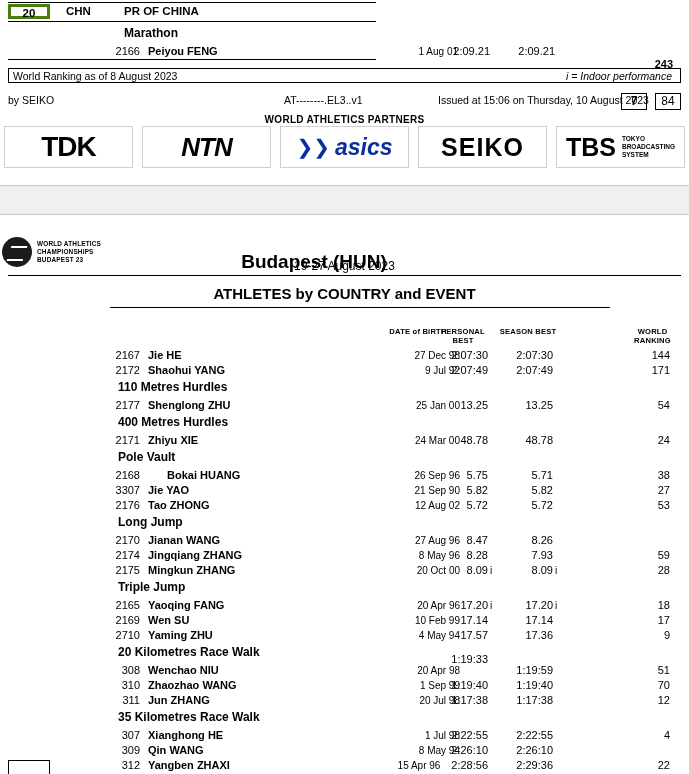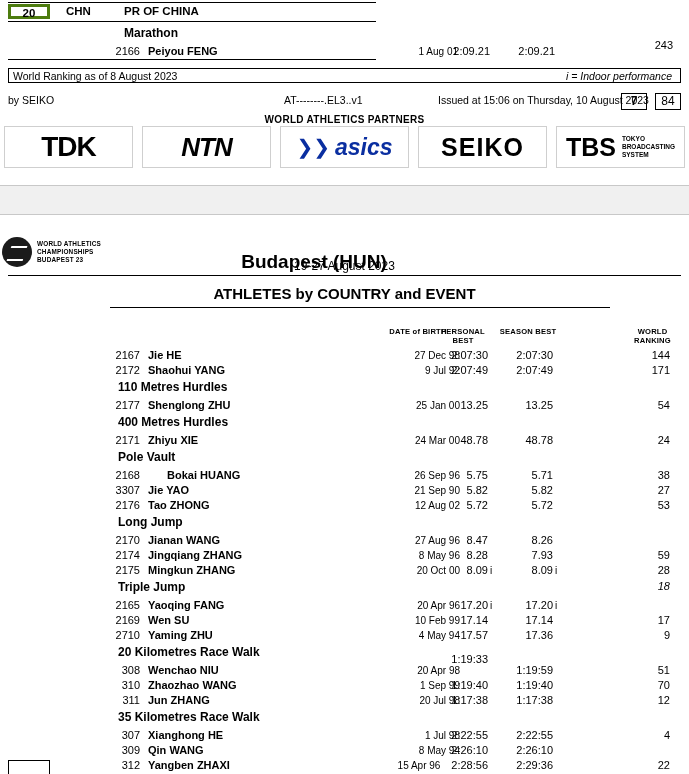--- a/index.html
+++ b/index.html
@@ -322,21 +322,21 @@
   <div class="row-line" style="top:21px;"></div>
 
   <div class="event-head" style="top:26px;">Marathon</div>
 
   <div>
     <span class="ath-num" style="left:110px; top:45px;">2166</span>
     <span class="ath-name" style="left:148px; top:45px;">Peiyou FENG</span>
     <span class="ath-dob" style="left:378px; top:46px;">1 Aug 01</span>
     <span class="ath-pb" style="left:430px; top:45px;">2:09.21</span>
     <span class="ath-sb" style="left:495px; top:45px;">2:09.21</span>
-    <span class="ath-wr" style="left:633px; top:39px;">243</span>
+    <span class="ath-wr" style="left:633px; top:58px;font-weight:bold;">243</span>
   </div>
 
   <div class="row-line" style="top:59px;"></div>
 
   <div class="bar" style="top:68px;">
     <span class="l">World Ranking as of 8 August 2023</span>
     <span class="r">i = Indoor performance</span>
   </div>
 
   <div class="footline">
@@ -469,21 +469,21 @@
       <div class="at-sbi" style="top: 350px;">i</div>
       <div class="at-wr" style="top: 349px;">28</div>
       <div class="ev" style="top: 365px;">Triple Jump</div>
       <div class="at-num" style="top: 384px;">2165</div>
       <div class="at-name" style="top: 384px;">Yaoqing FANG</div>
       <div class="at-dob" style="top: 385px;">20 Apr 96</div>
       <div class="at-pb" style="top: 384px;">17.20</div>
       <div class="at-pbi" style="top: 385px;">i</div>
       <div class="at-sb" style="top: 384px;">17.20</div>
       <div class="at-sbi" style="top: 385px;">i</div>
-      <div class="at-wr" style="top: 365px; font-style: italic;">18</div>
+      <div class="at-wr" style="top: 384px;">18</div>
       <div class="at-num" style="top: 399px;">2169</div>
       <div class="at-name" style="top: 399px;">Wen SU</div>
       <div class="at-dob" style="top: 400px;">10 Feb 99</div>
       <div class="at-pb" style="top: 399px;">17.14</div>
       <div class="at-sb" style="top: 399px;">17.14</div>
       <div class="at-wr" style="top: 399px;">17</div>
       <div class="at-num" style="top: 414px;">2710</div>
       <div class="at-name" style="top: 414px;">Yaming ZHU</div>
       <div class="at-dob" style="top: 415px;">4 May 94</div>
       <div class="at-pb" style="top: 414px;">17.57</div>

